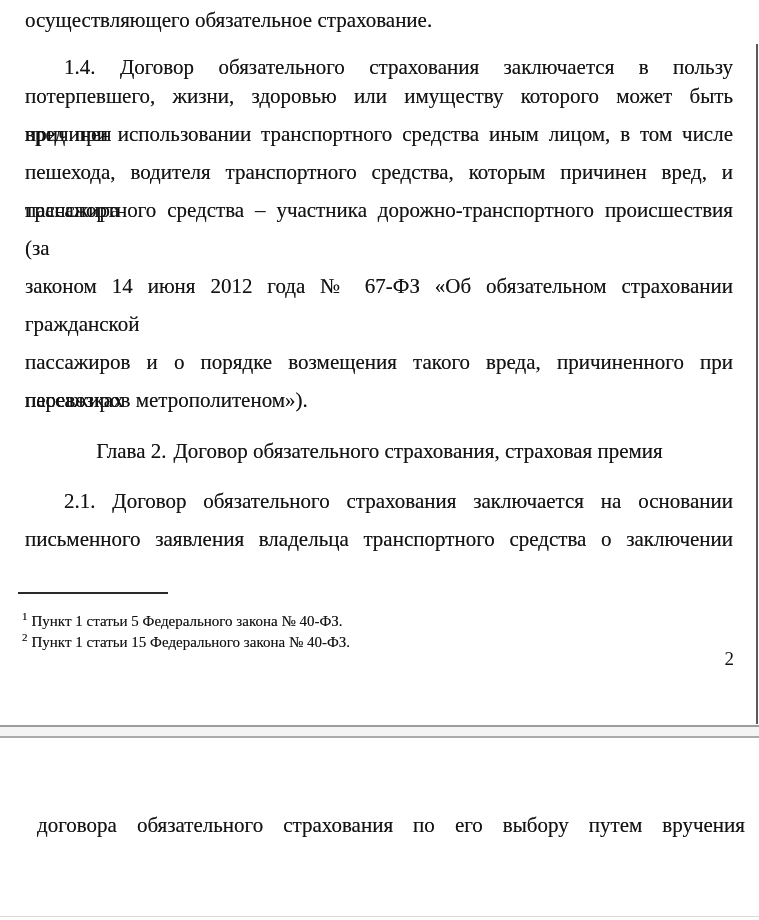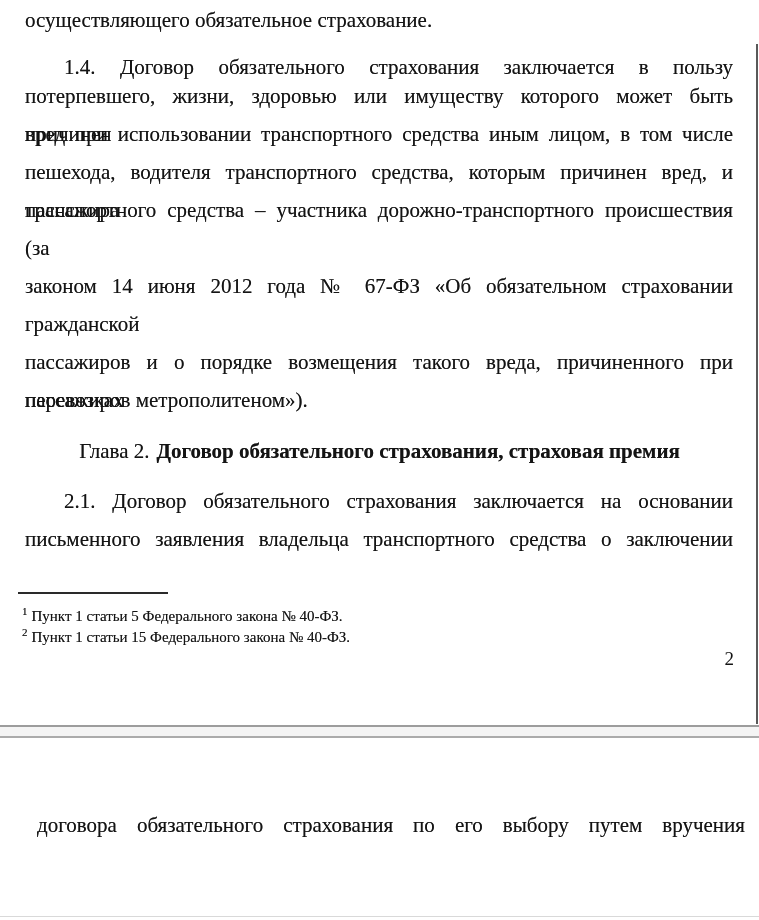--- a/index.html
+++ b/index.html
@@ -47,36 +47,36 @@
     top: 432px;
     width: 759px;
     height: 38px;
     line-height: 38px;
     font-size: 21px;
     text-align: center;
     white-space: nowrap;
     text-shadow: 0 0 0.5px rgba(0,0,0,0.55);
   }
   .heading .h-prefix { margin-right: 7px; }
-  .heading .h-title { font-weight: bold; }
+  .heading .h-title { font-weight: normal; }
 
   .footnote-rule {
     position: absolute;
     left: 18px;
     top: 592px;
     width: 150px;
     height: 0;
     border-top: 2px solid #2a2a2a;
   }
   .footnote {
     position: absolute;
     left: 22px;
     width: 700px;
     height: 21px;
-    line-height: 21px;
+    line-height: 30px;
     font-size: 15px;
     white-space: nowrap;
     text-shadow: 0 0 0.4px rgba(0,0,0,0.5);
   }
   #footnote-1 { top: 601px; }
   #footnote-2 { top: 622px; }
   .footnote sup {
     font-size: 11px;
     margin-right: 4px;
   }

